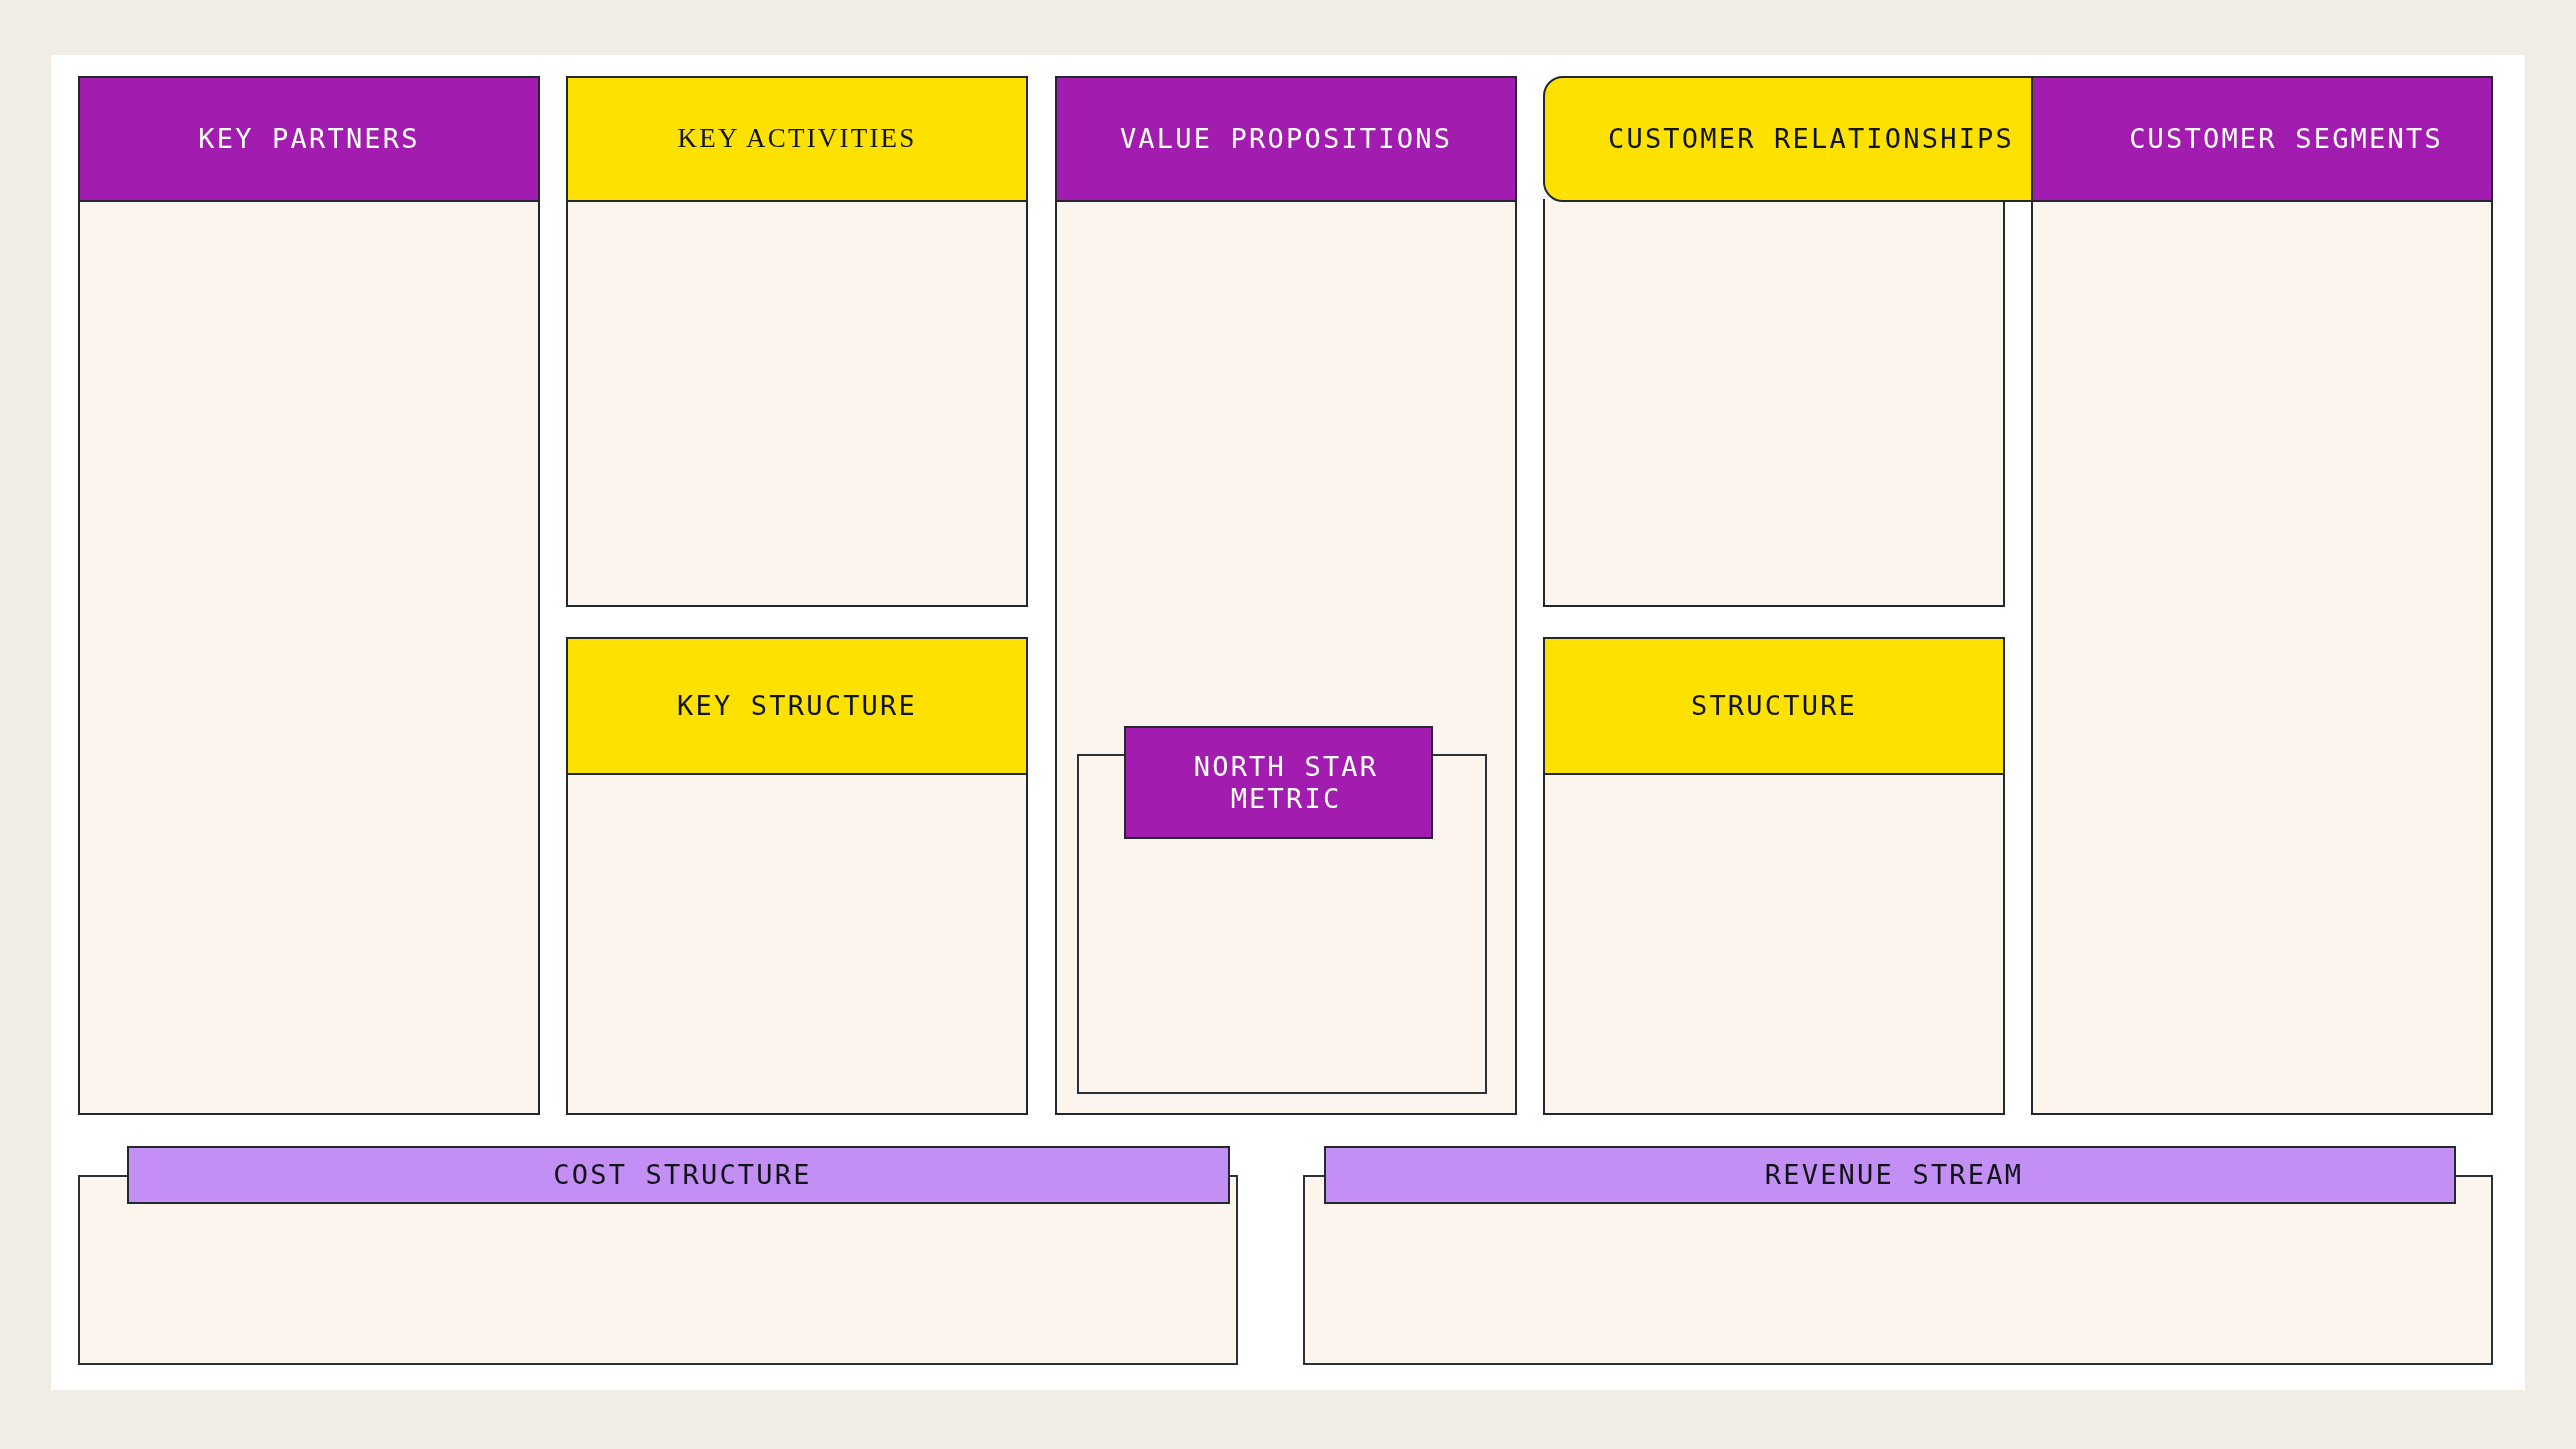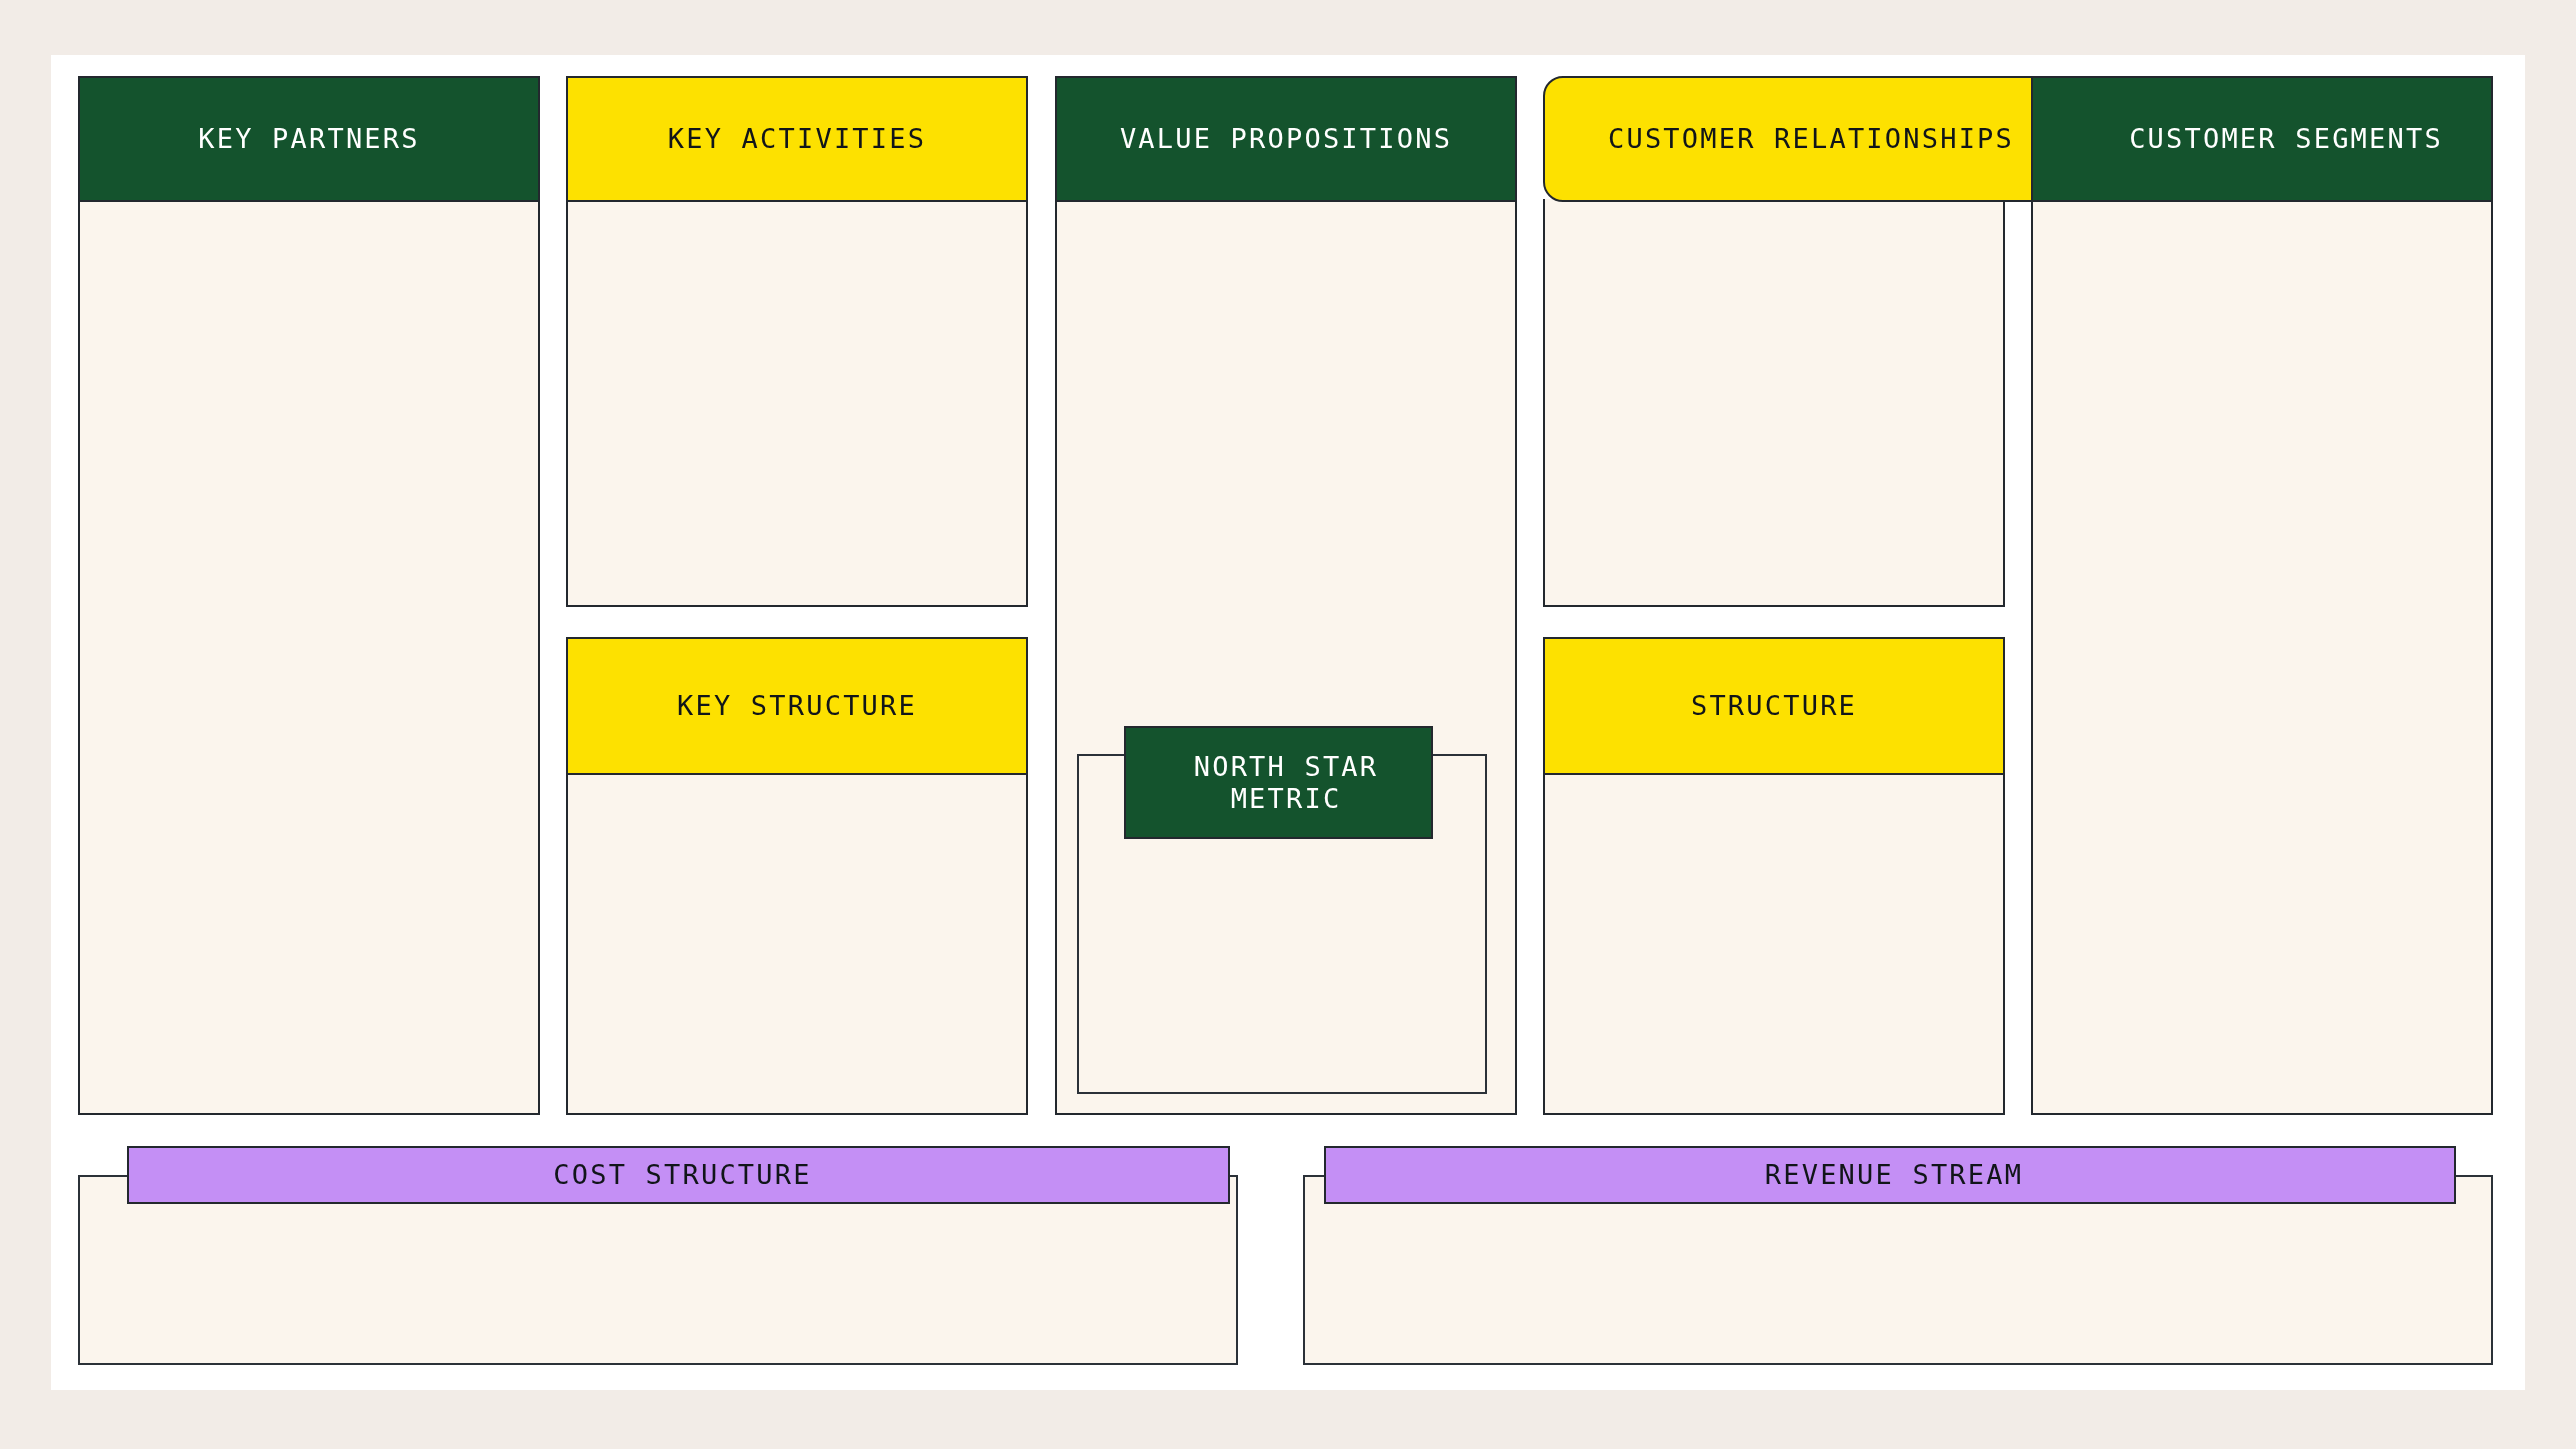--- a/index.html
+++ b/index.html
@@ -30,21 +30,21 @@
     border: 2.7px solid #23282e;
     display: flex;
     align-items: center;
     justify-content: center;
     text-align: center;
     letter-spacing: 2.2px;
     font-size: 27px;
     line-height: 1.18;
     white-space: pre-line;
   }
-  .hdr.blue   { background: #14532d; color: #ffffff; }
+  .hdr.blue   { background: #a21caf; color: #ffffff; }
   .hdr.yellow { background: #fde100; color: #111519; }
   .hdr.purple { background: #c48ff5; color: #111519; padding-left: 8px; }
 
   
   .col { position: absolute; }
 
   .body-area {
     position: absolute;
     box-sizing: border-box;
     border: 2.7px solid #23282e;
@@ -66,21 +66,21 @@
 <div id="canvas-panel">
 
   <div class="col">
     <div class="body-area" style="left:27px; top:144px; width:462px; height:916px;"></div>
     <div class="hdr blue" style="left:27px; top:20.6px; width:462px; height:126px;">KEY PARTNERS</div>
   </div>
 
   <div class="col">
 
     <div class="body-area" style="left:515px; top:144px; width:462px; height:408px;"></div>
-    <div class="hdr yellow" style="left:515px; top:20.6px; width:462px; height:126px;">KEY ACTIVITIES</div>
+    <div class="hdr yellow" style="left:515px; top:20.6px; width:462px; height:126px;font-family:Liberation Serif, serif;">KEY ACTIVITIES</div>
 
     <div class="body-area" style="left:515px; top:717px; width:462px; height:343px;"></div>
     <div class="hdr yellow" style="left:515px; top:582px; width:462px; height:138px;">KEY STRUCTURE</div>
   </div>
 
   <div class="col">
     <div class="body-area" style="left:1004px; top:144px; width:462px; height:916px;"></div>
 
     <div class="thin-frame" style="left:1026px; top:699px; width:410px; height:340px;"></div>
 

